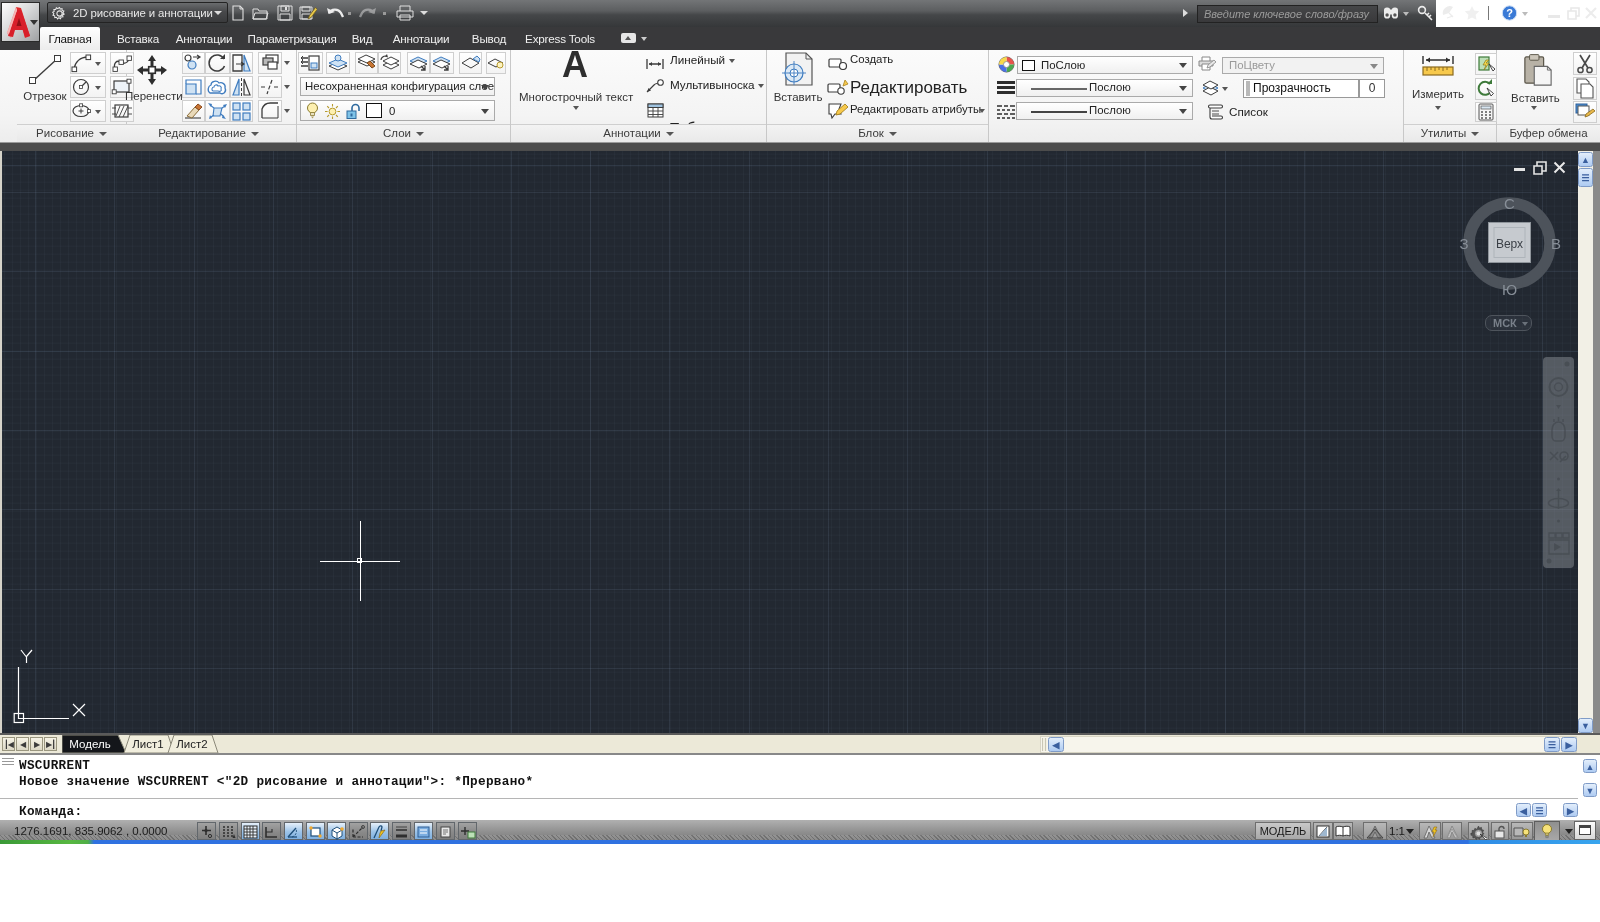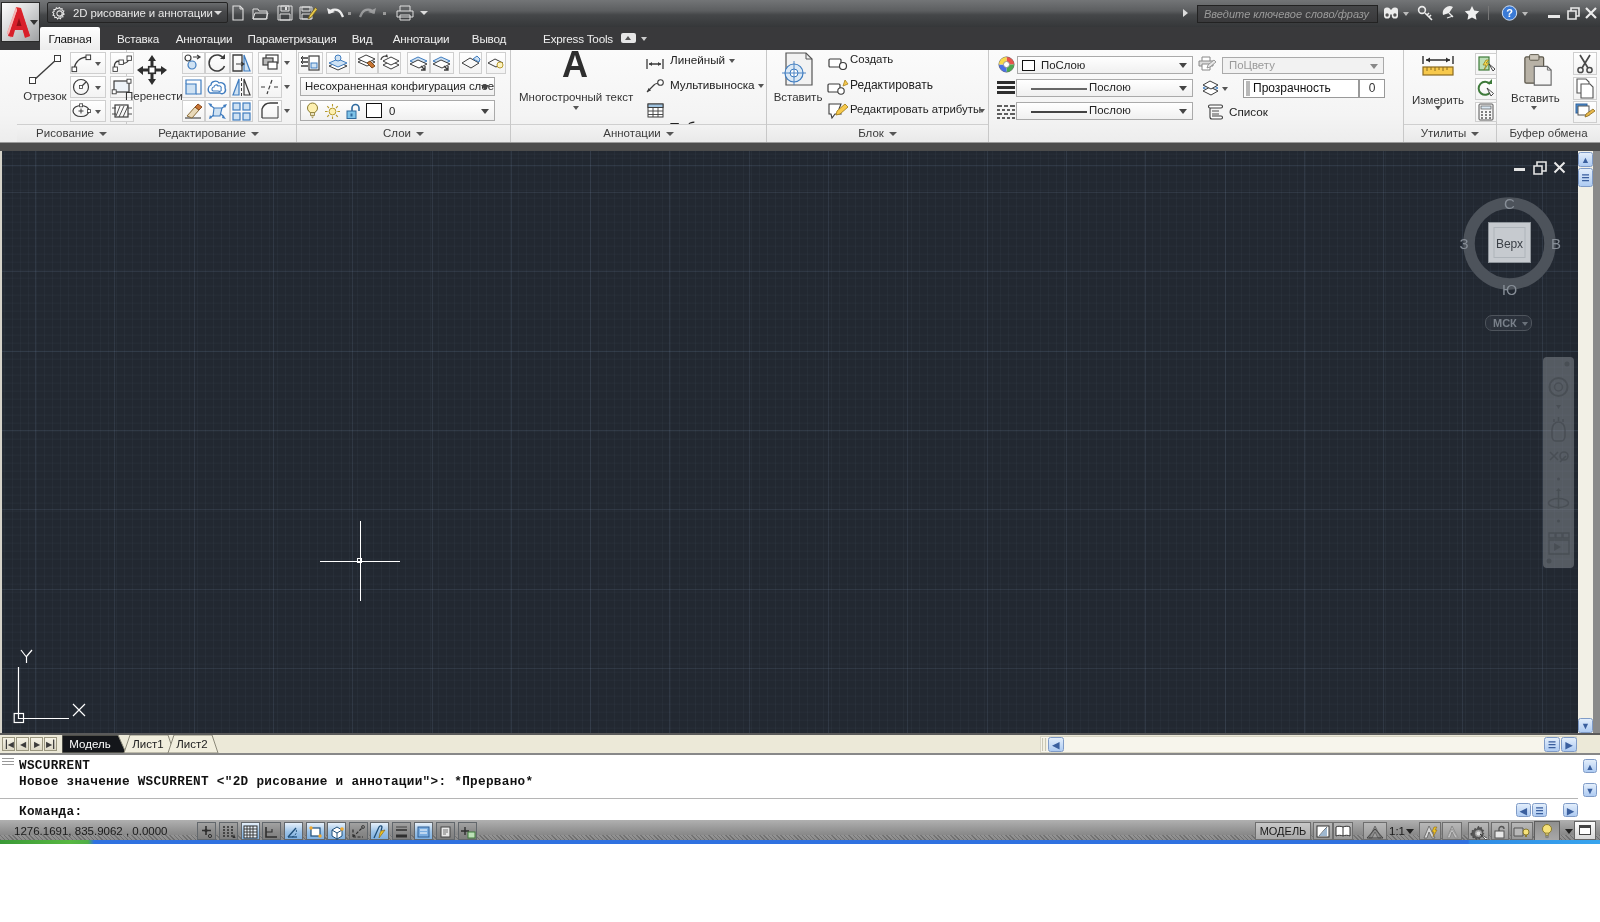--- a/index.html
+++ b/index.html
@@ -1,19 +1,19 @@
 <!DOCTYPE html>
 <html><head><meta charset="utf-8">
 <style>
 html,body{margin:0;padding:0;background:#fff;}
 *{box-sizing:border-box;font-family:"Liberation Sans",sans-serif;}
 #stage{position:relative;width:1600px;height:922px;background:#fff;overflow:hidden;}
 .abs{position:absolute;}
 
-#titlebar{left:0;top:0;width:1600px;height:27px;background:linear-gradient(180deg,#737577 0%,#5c5e60 40%,#454749 55%,#353739 100%);padding-left:28px;}
+#titlebar{left:0;top:0;width:1436px;height:27px;background:linear-gradient(180deg,#737577 0%,#5c5e60 40%,#454749 55%,#353739 100%);padding-left:28px;}
 #logo{left:1px;top:2px;width:39px;height:40px;background:linear-gradient(135deg,#fdfdfd 0%,#d8d9da 45%,#9fa1a3 100%);border:1px solid #2a2a2a;z-index:5;}
 #logodd{left:30px;top:20px;width:0;height:0;border-left:4px solid transparent;border-right:4px solid transparent;border-top:5px solid #333;z-index:6;}
 #wsbox{left:47px;top:2px;width:181px;height:21px;background:linear-gradient(180deg,#6a6c6e,#48494b 45%,#3a3b3d);border:1px solid #232323;border-radius:2px;color:#e8e8e8;font-size:11.7px;line-height:20px;}
 #wsbox .gear{position:absolute;left:4px;top:3px;width:15px;height:15px;}
 #wsbox .txt{position:absolute;left:25px;top:0;font-size:11.4px;letter-spacing:-0.1px;}
 #wsbox .dd{position:absolute;right:5px;top:8px;width:0;height:0;border-left:4px solid transparent;border-right:4px solid transparent;border-top:4px solid #ddd;}
 .qat{top:4px;height:18px;color:#e6e6e6;}
 #title{left:600px;top:5px;width:420px;text-align:center;color:#fff;font-size:13px;font-weight:bold;letter-spacing:.5px;}
 #searchbox{left:1197px;top:5px;width:181px;height:18px;background:linear-gradient(180deg,#454648,#39393b);border:1px solid #222;color:#9b9b9b;font-style:italic;font-size:11px;line-height:16px;padding-left:6px;}
 
@@ -140,21 +140,21 @@
       </svg>
   </div>
   <div class="abs" id="tabrow">
     <div class="rtab active" style="left:40px;width:60px">Главная</div>
     <div class="rtab" style="left:110px;width:56px">Вставка</div>
     <div class="rtab" style="left:170px;width:68px">Аннотации</div>
     <div class="rtab" style="left:244px;width:96px">Параметризация</div>
     <div class="rtab" style="left:346px;width:32px">Вид</div>
     <div class="rtab" style="left:384px;width:74px">Аннотации</div>
     <div class="rtab" style="left:464px;width:50px">Вывод</div>
-    <div class="rtab" style="left:536px;width:84px">Express Tools</div>
+    <div class="rtab" style="left:518px;width:84px">Express Tools</div>
     <div class="abs" style="left:621px;top:6px;width:15px;height:10px;background:#e6e6e6;border-radius:2px"></div>
     <div class="abs" style="left:625px;top:9px;width:0;height:0;border-left:3.5px solid transparent;border-right:3.5px solid transparent;border-bottom:4px solid #555"></div>
     <div class="abs" style="left:641px;top:10px;width:0;height:0;border-left:3.5px solid transparent;border-right:3.5px solid transparent;border-top:4px solid #ccc"></div>
   </div>
   <div class="abs" id="ribbon">
 
     <div class="panel" style="left:17px;width:110px">
       <div class="bigbtn" style="left:4px;top:2px;width:48px;height:70px">
         <svg width="34" height="32" viewBox="0 0 34 32" style="margin-top:2px">
             <path d="M5 27L29 5" stroke="#3c3c3c" stroke-width="1.4"></path>
@@ -372,21 +372,21 @@
       <div class="abs" style="left:61px;top:6px"><svg width="20" height="14" viewBox="0 0 20 14">
             <rect x="1" y="3" width="12" height="8" rx="1" fill="#fff" stroke="#3c3c3c" stroke-width="1.2"></rect>
             <circle cx="15" cy="10" r="3.5" fill="#fff" stroke="#3c3c3c" stroke-width="1.2"></circle>
           </svg></div>
       <div class="abs" style="left:83px;top:3px;font-size:11.4px;color:#222">Создать</div>
       <div class="abs" style="left:60px;top:29px"><svg width="22" height="16" viewBox="0 0 22 16">
             <rect x="1" y="5" width="12" height="8" rx="1" fill="#fff" stroke="#3c3c3c" stroke-width="1.2"></rect>
             <circle cx="14" cy="12" r="3.2" fill="#fff" stroke="#3c3c3c" stroke-width="1.1"></circle>
             <path d="M16 7l2-6 3 4z" fill="#f7c94c" stroke="#a8831e" stroke-width=".8"></path>
           </svg></div>
-      <div class="abs" style="left:83px;top:28px;font-size:12px;color:#222">Редактировать</div>
+      <div class="abs" style="left:83px;top:28px;font-size:17px;color:#222">Редактировать</div>
       <div class="abs" style="left:60px;top:52px"><svg width="22" height="17" viewBox="0 0 22 17">
             <path d="M2 2h12l-2 5 2 5H8l-3 4-1-4H2z" fill="#fff" stroke="#3c3c3c" stroke-width="1.1"></path>
             <path d="M10 9l8-7 3 3-8 7-4 1z" fill="#f7c94c" stroke="#a8831e" stroke-width=".9"></path>
           </svg></div>
       <div class="abs" style="left:83px;top:53px;font-size:11.4px;color:#222">Редактировать атрибуты</div>
       <div class="ddv" style="left:212px;top:59px"></div>
       <div class="plabel">Блок<span class="dd"></span></div>
     </div>
 
     <div class="panel" style="left:989px;width:415px">
@@ -441,21 +441,21 @@
     </div>
 
     <div class="panel" style="left:1404px;width:93px">
       <div class="bigbtn" style="left:4px;top:0;width:60px;height:72px">
         <svg width="34" height="24" viewBox="0 0 34 24" style="margin-top:4px">
             <path d="M2 2v8M32 2v8M5 6h24" stroke="#2e2e2e" stroke-width="1.4"></path>
             <path d="M5 6l4-2.5v5zM29 6l-4-2.5v5z" fill="#2e2e2e"></path>
             <rect x="2" y="13" width="30" height="8" fill="#f7c94c" stroke="#8a6a1e" stroke-width="1.2"></rect>
             <path d="M6 13v4M10 13v3M14 13v4M18 13v3M22 13v4M26 13v3" stroke="#8a6a1e" stroke-width="1"></path>
           </svg>
-        <div style="margin-top:14px">Измерить</div>
+        <div style="margin-top:8px">Измерить</div>
         <div class="ddv" style="left:27px;top:56px"></div>
       </div>
       <div class="sbtn" style="left:71px;top:3px;width:22px;height:22px"><svg width="20" height="20" viewBox="0 0 20 20">
             <rect x="3" y="3" width="10" height="13" fill="#bde0b8" stroke="#3e7a3a" stroke-width="1.2"></rect>
             <path d="M10 6l-3 5h3l-2 5 5-7h-3l3-3z" fill="#f7d94c" stroke="#8a7a1e" stroke-width=".7"></path>
             <path d="M13 10l4 7 2-2z" fill="#fff" stroke="#333" stroke-width=".9"></path>
           </svg></div>
       <div class="sbtn" style="left:71px;top:28px;width:22px;height:22px"><svg width="20" height="20" viewBox="0 0 20 20">
             <path d="M14 5a6.5 6.5 0 10.5 8" fill="none" stroke="#3e7a3a" stroke-width="2"></path>
             <path d="M11 5h5V0z" fill="#3e7a3a"></path>

